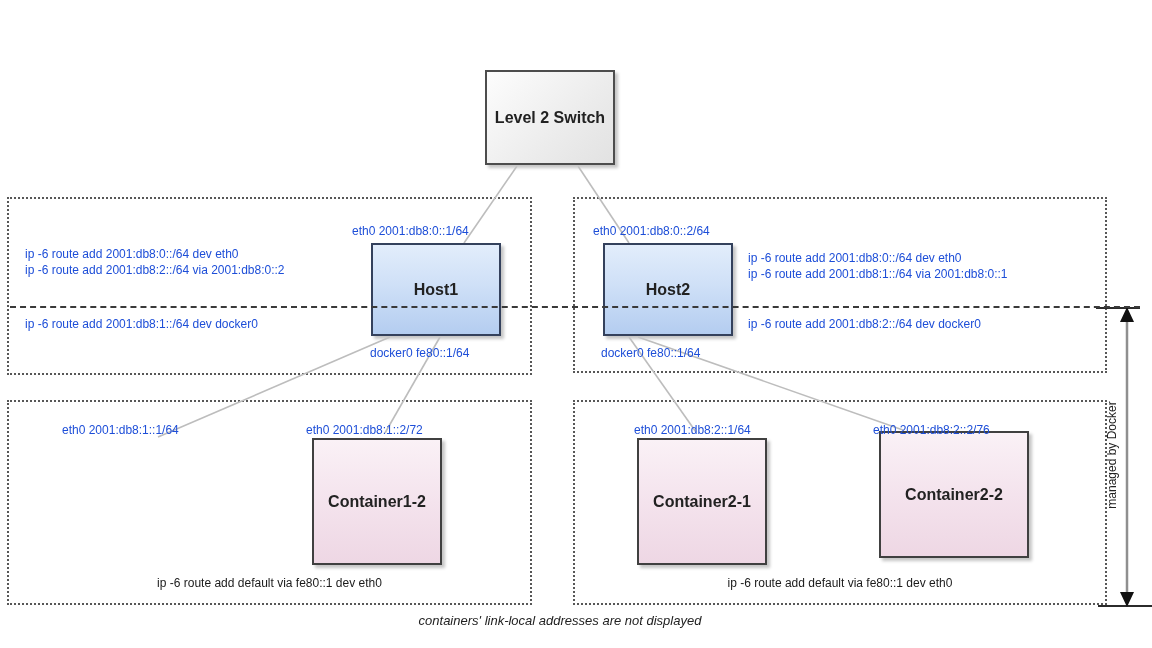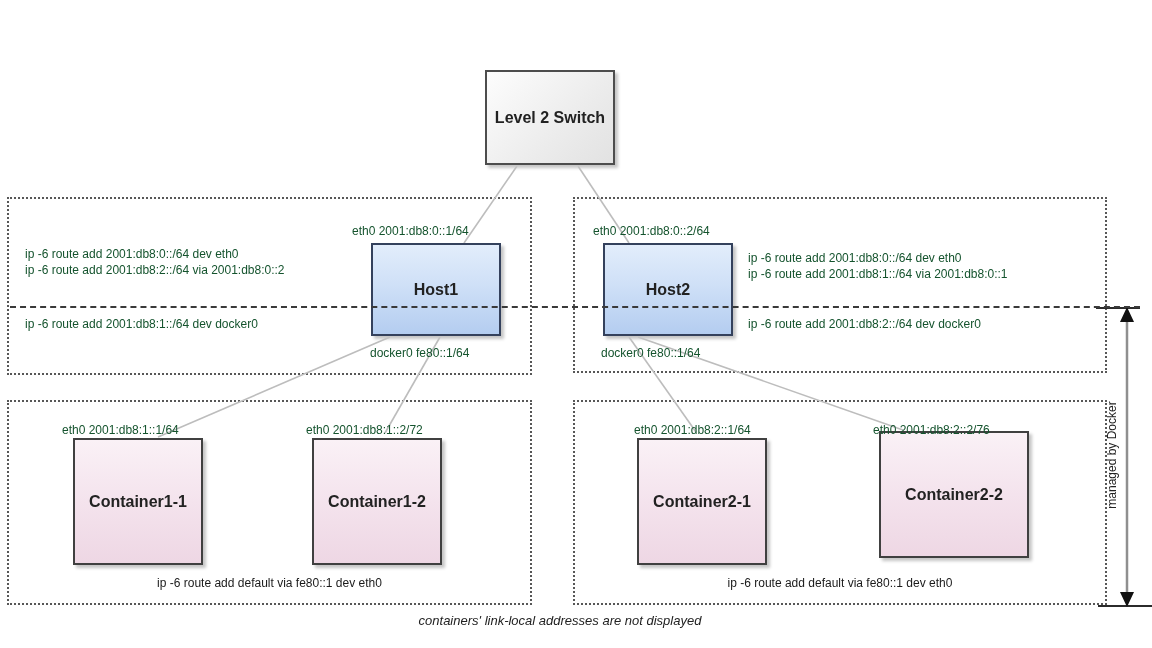--- a/index.html
+++ b/index.html
@@ -23,21 +23,21 @@
   }
   .host{
     border:2px solid #34415c;
     background:linear-gradient(180deg,#e2edfb 0%,#cfe0f7 45%,#b4cdf0 100%);
   }
   .container-box{
     border:2px solid #404040;
     background:linear-gradient(180deg,#faf1f6 0%,#f4e3ed 50%,#eed7e4 100%);
   }
   .lbl{
-    position:absolute;font-size:12px;white-space:nowrap;z-index:3;color:#14532d;
+    position:absolute;font-size:12px;white-space:nowrap;z-index:3;color:#1d4ed8;
   }
   .route{line-height:16px;}
   .dash-line{
     position:absolute;left:10px;top:306px;width:1130px;height:0;
     border-top:2px dashed #3a3a3a;z-index:4;
   }
   .caption{
     position:absolute;left:0;top:613px;width:1120px;text-align:center;
     font-size:13px;font-style:italic;color:#222;z-index:3;
   }
@@ -97,23 +97,20 @@
   <div class="lbl" style="left:601px;top:346px;">docker0 fe80::1/64</div>
 
   <div class="lbl route" style="left:25px;top:246px;">ip -6 route add 2001:db8:0::/64 dev eth0</div>
   <div class="lbl route" style="left:25px;top:262px;">ip -6 route add 2001:db8:2::/64 via 2001:db8:0::2</div>
   <div class="lbl route" style="left:25px;top:316px;">ip -6 route add 2001:db8:1::/64 dev docker0</div>
 
   <div class="lbl route" style="left:748px;top:250px;">ip -6 route add 2001:db8:0::/64 dev eth0</div>
   <div class="lbl route" style="left:748px;top:266px;">ip -6 route add 2001:db8:1::/64 via 2001:db8:0::1</div>
   <div class="lbl route" style="left:748px;top:316px;">ip -6 route add 2001:db8:2::/64 dev docker0</div>
 
-  <div class="node container-box" style="left:73px;top:438px;width:130px;height:127px;">
-    <span>Container1-1</span>
-  </div>
   <div class="node container-box" style="left:312px;top:438px;width:130px;height:127px;">
     <span>Container1-2</span>
   </div>
   <div class="node container-box" style="left:637px;top:438px;width:130px;height:127px;">
     <span>Container2-1</span>
   </div>
   <div class="node container-box" style="left:879px;top:431px;width:150px;height:127px;">
     <span>Container2-2</span>
   </div>
 

